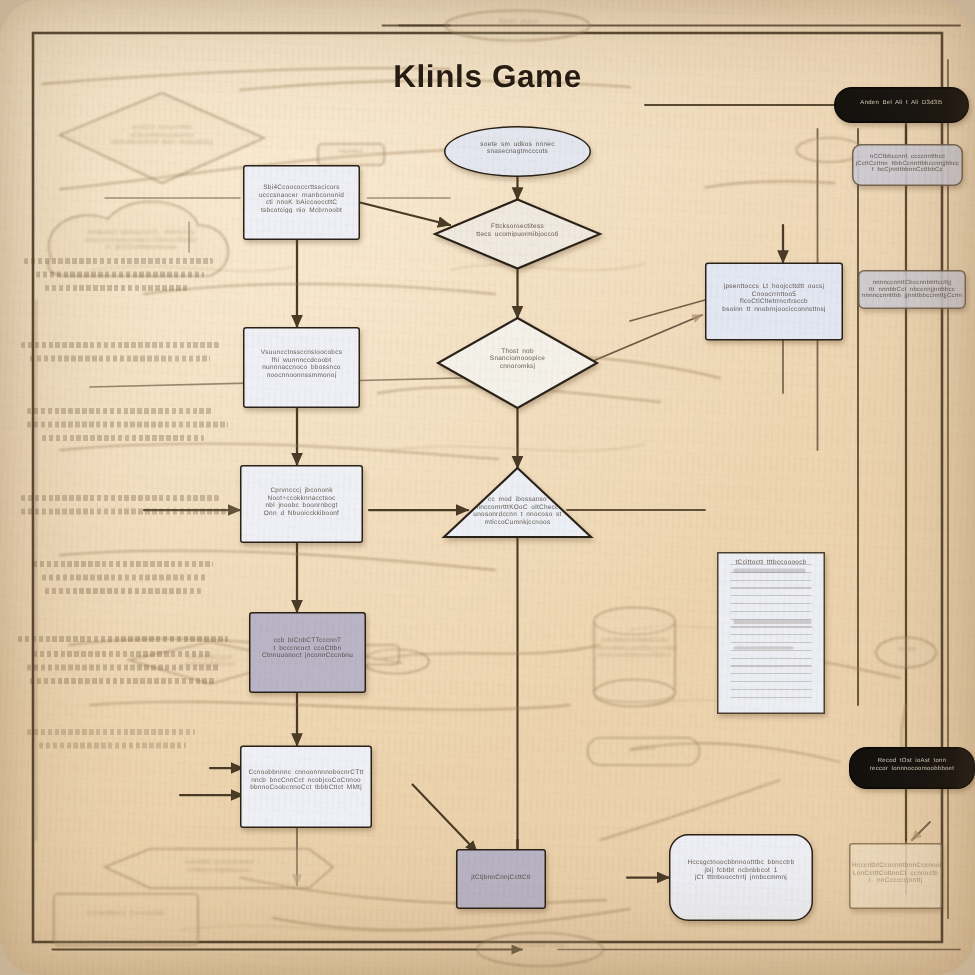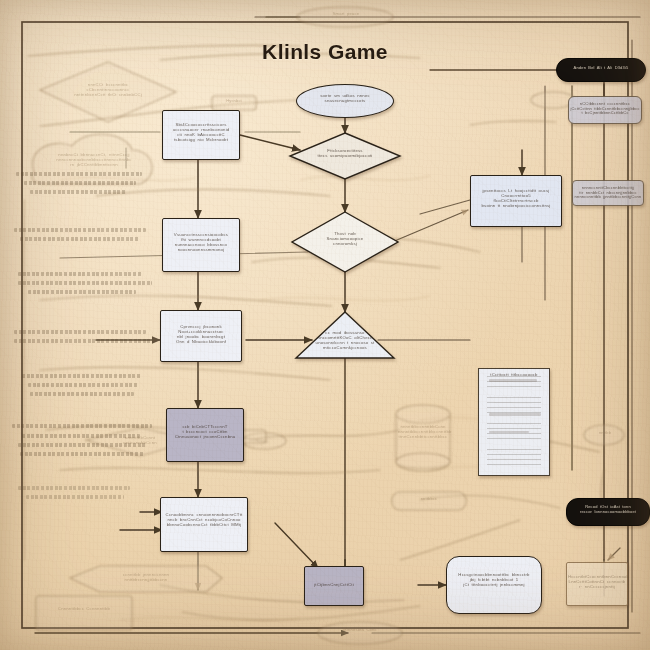--- a/index.html
+++ b/index.html
@@ -4,20 +4,21 @@
 <style>
   html,body{margin:0;padding:0;background:#c9b396;}
   #canvas{
     position:relative;width:650px;height:650px;overflow:hidden;
     background:
       radial-gradient(ellipse at 30% 20%, rgba(255,245,225,.55), rgba(255,245,225,0) 55%),
       radial-gradient(ellipse at 80% 75%, rgba(238,214,178,.5), rgba(238,214,178,0) 60%),
       linear-gradient(160deg,#f3e0c2 0%,#efd9b8 38%,#ecd4ae 62%,#e6cba4 100%);
     font-family:"Liberation Sans", sans-serif;
     color:#4a3b2a;
+    border-radius:27px;
   }
   
   #grain{
     position:absolute;inset:0;pointer-events:none;opacity:.30;
     background-image:
       repeating-linear-gradient(92deg, rgba(150,118,80,.10) 0 1px, rgba(0,0,0,0) 1px 4px),
       repeating-linear-gradient(3deg, rgba(190,160,120,.08) 0 1px, rgba(0,0,0,0) 1px 7px),
       repeating-linear-gradient(46deg, rgba(120,90,55,.05) 0 1px, rgba(0,0,0,0) 1px 11px);
     mix-blend-mode:multiply;
   }

